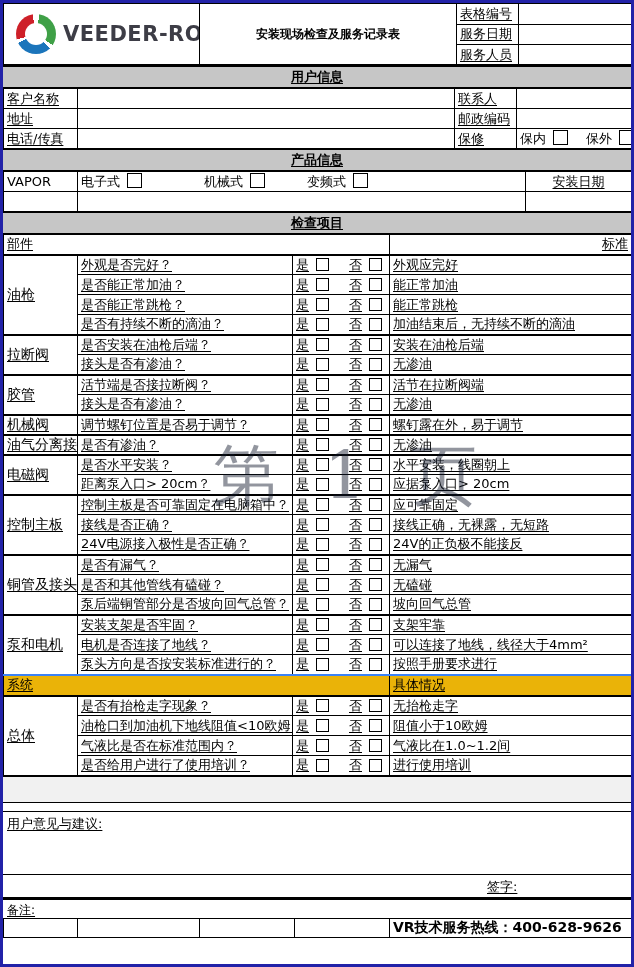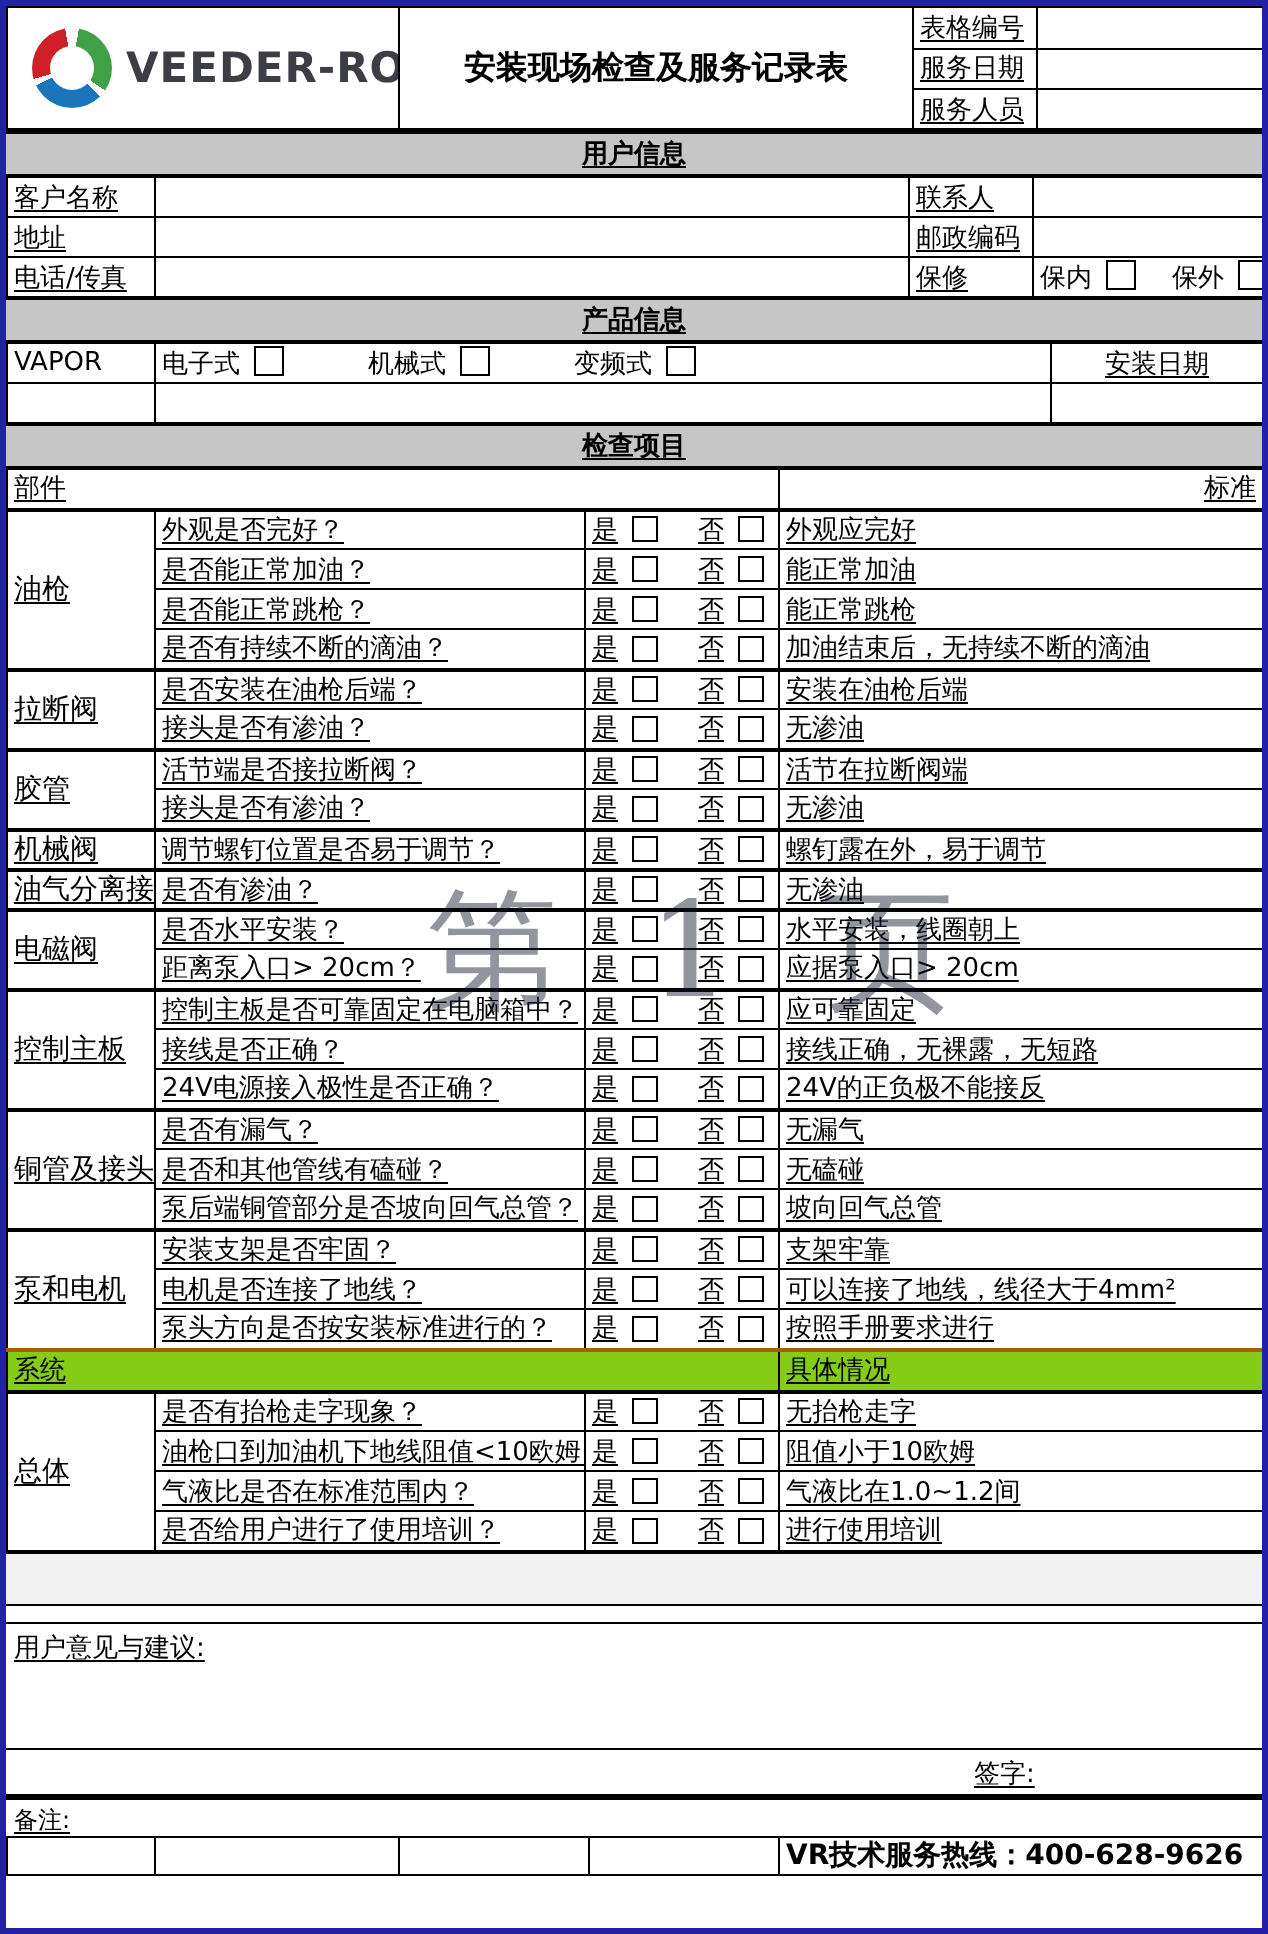--- a/index.html
+++ b/index.html
@@ -14,42 +14,42 @@
   .u { text-decoration:underline; text-underline-offset:2px; }
 
   
   .hdr td { height:20px; }
   .hdr .logo-cell { padding:2px 0 2px 12px; }
   .logo-wrap { display:flex; align-items:center; gap:7px; height:56px; }
   .logo-ring { position:relative; width:40px; height:40px; border-radius:50%; flex:0 0 auto;
     background:conic-gradient(from 0deg,#fff 0 10deg,#3FA047 10deg 124deg,#fff 124deg 136deg,#1B75BB 136deg 244deg,#fff 244deg 254deg,#CE2029 254deg 350deg,#fff 350deg 360deg);}
   .logo-ring::after { content:""; position:absolute; inset:9px; background:#fff; border-radius:50%; }
   .brand-text { font-size:21px; font-weight:800; color:#3d3d46; letter-spacing:.5px; }
-  .form-title { text-align:center; font-weight:bold; font-size:16px; }
+  .form-title { text-align:center; font-weight:bold; font-size:12px; }
   .hdr-bottom { border-bottom:2px solid #000; }
 
   
   .bar { height:22px; width:628px; background:#C6C6C6; border-top:1px solid #000; border-bottom:1px solid #000;
     display:flex; align-items:center; justify-content:center; font-weight:bold; font-size:13px; }
 
   .user td { height:20px; }
   .prod td { height:20px; }
   .opts { display:flex; }
   .cb { display:inline-block; width:13px; height:13px; border:1.5px solid #000; background:#fff; margin-left:7px; flex:0 0 auto; }
   .cb.big { width:15px; height:15px; }
 
   
   .insp td { height:20px; }
   .insp .hd td { border-bottom:2px solid #000; }
   .insp .cat { font-size:14px; }
   .insp .std-hd { text-align:right; }
   tr.group-start td { border-top:2px solid #000; }
   .yesno { display:flex; align-items:center; }
   .yesno .gap { width:20px; flex:0 0 auto; }
-  tr.system td { background:#84cc16; border-top:2px solid #a16207; border-bottom:2px solid #000; height:21px; }
+  tr.system td { background:#eab308; border-top:2px solid #3b82f6; border-bottom:2px solid #000; height:21px; }
   .insp { border-bottom:2px solid #000; }
 
   .band { height:26px; width:628px; background:#F1F1F1; border-bottom:1px solid #000; }
   .gapw { height:8px; width:628px; background:#fff; }
 
   .comments { width:628px; border-top:1px solid #000; }
   .comments .lblrow { height:22px; padding:3px 0 0 4px; font-size:13px; }
   .comments .blank { height:40px; }
   .sigrow { height:23px; border-top:1px solid #000; padding:3px 0 0 484px; font-size:13px; }
   .thick { height:3px; background:#000; width:628px; }
@@ -142,21 +142,21 @@
         <col style="width:448px">
         <col style="width:106px">
       </colgroup>
     <tbody>
         <tr>
       <td>VAPOR</td>
       <td>
             <div class="opts" id="product-opts">
               <span>电子式</span>
               <span class="cb big"></span>
-              <span style="margin-left: 42px;">机械式</span>
+              <span style="margin-left: 62px;">机械式</span>
               <span class="cb big"></span>
               <span style="margin-left: 42px;">变频式</span>
               <span class="cb big"></span>
             </div>
           </td>
       <td class="u" style="text-align:center">安装日期</td>
     </tr>
     <tr style="height:18px">
       <td></td>
       <td></td>

